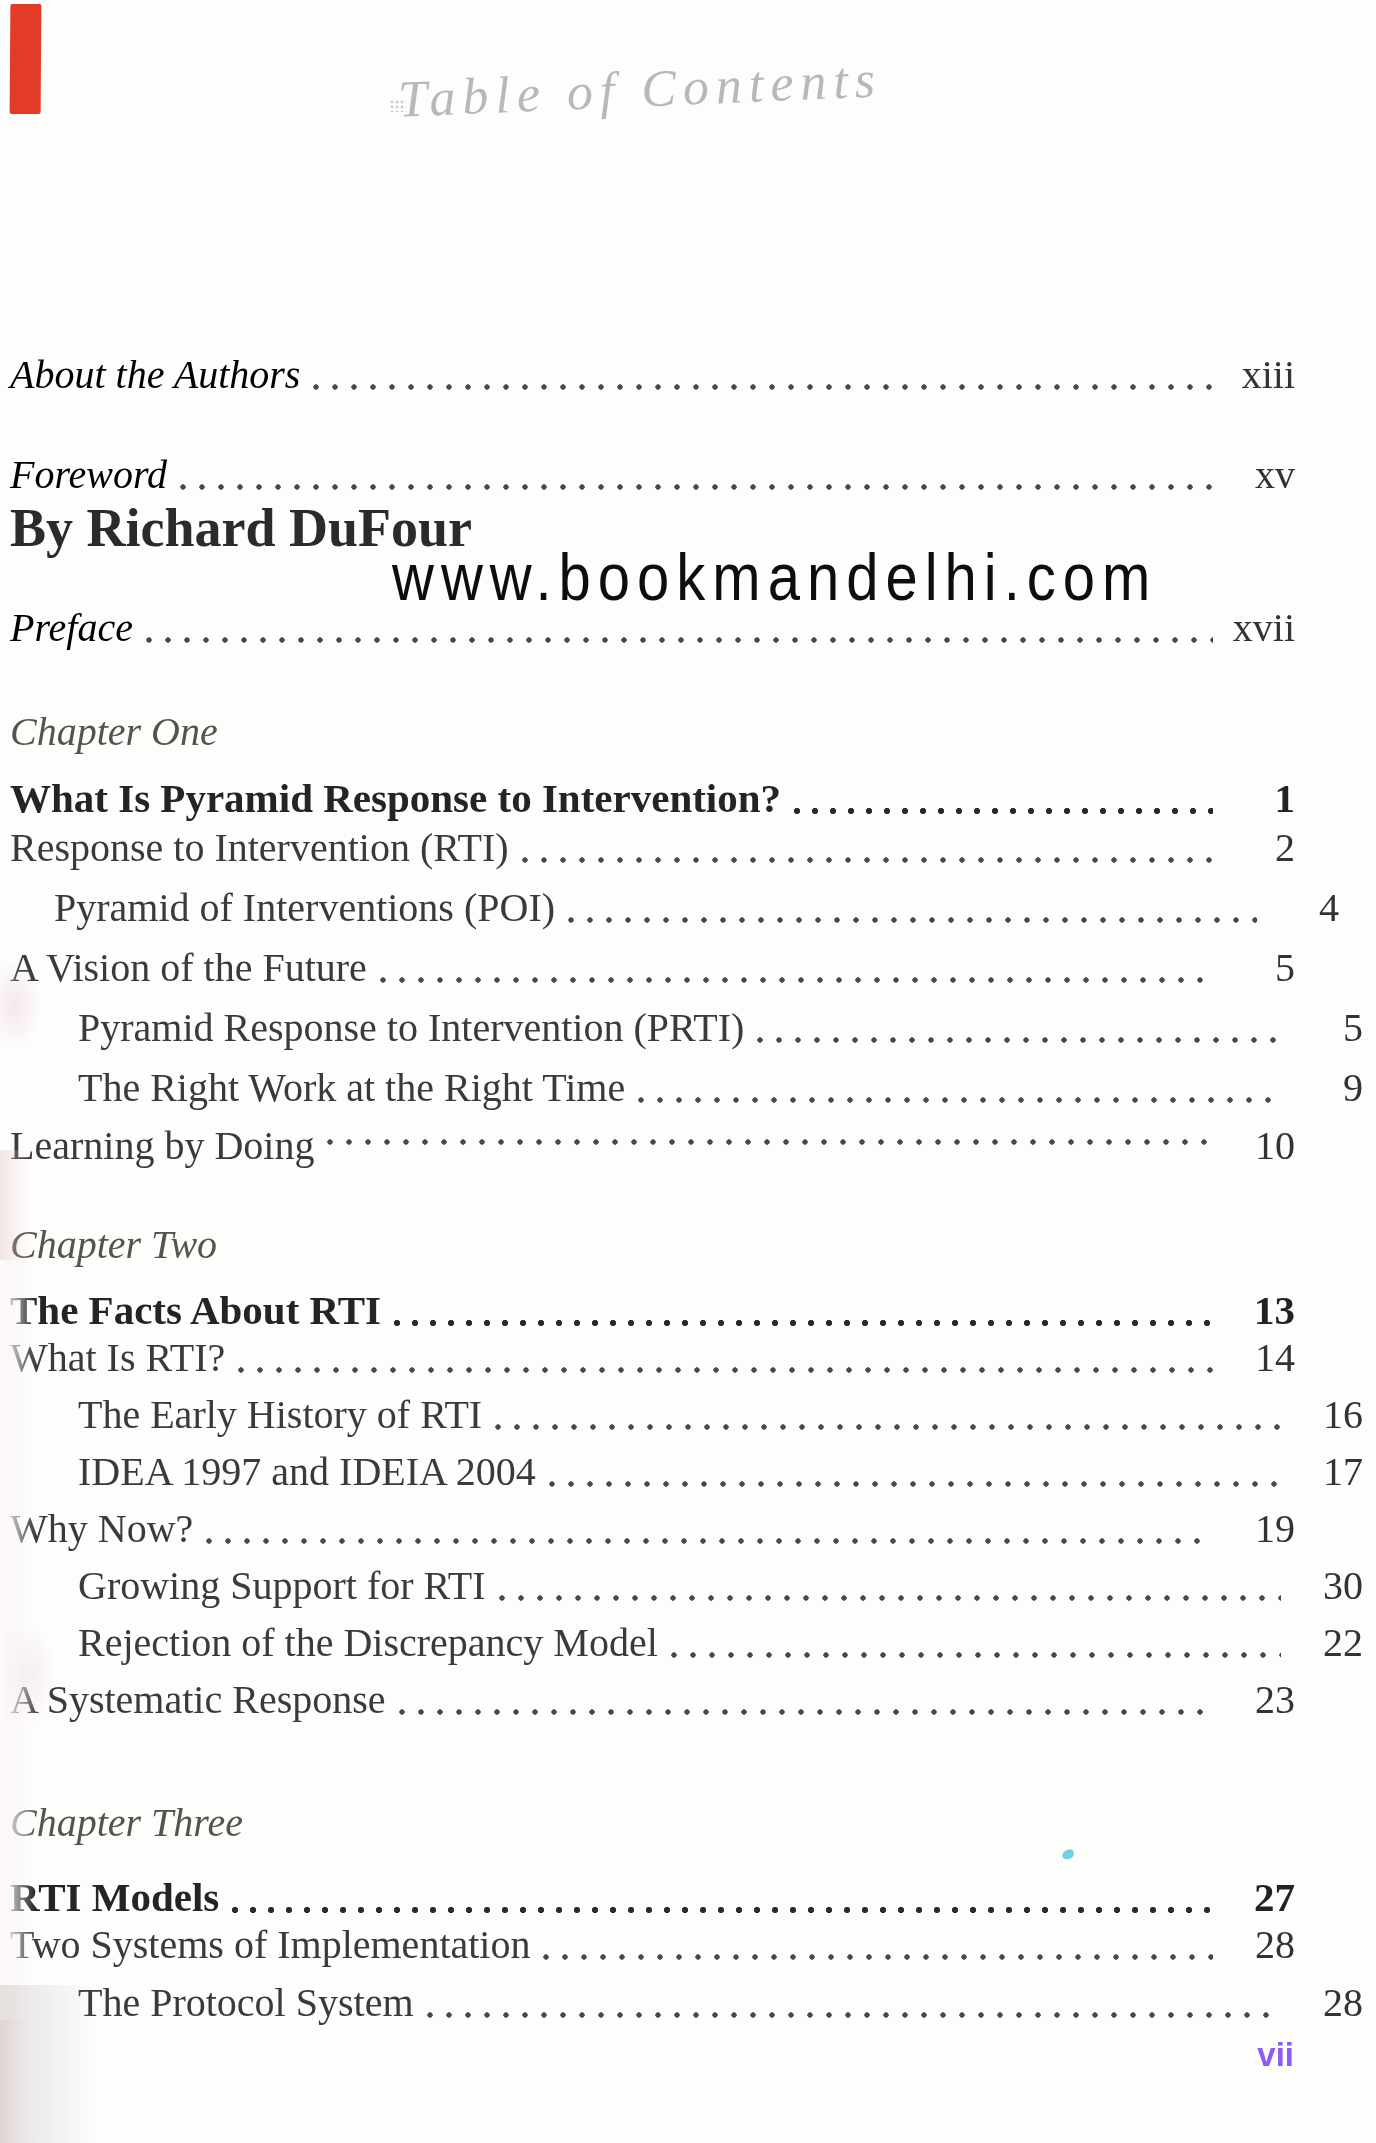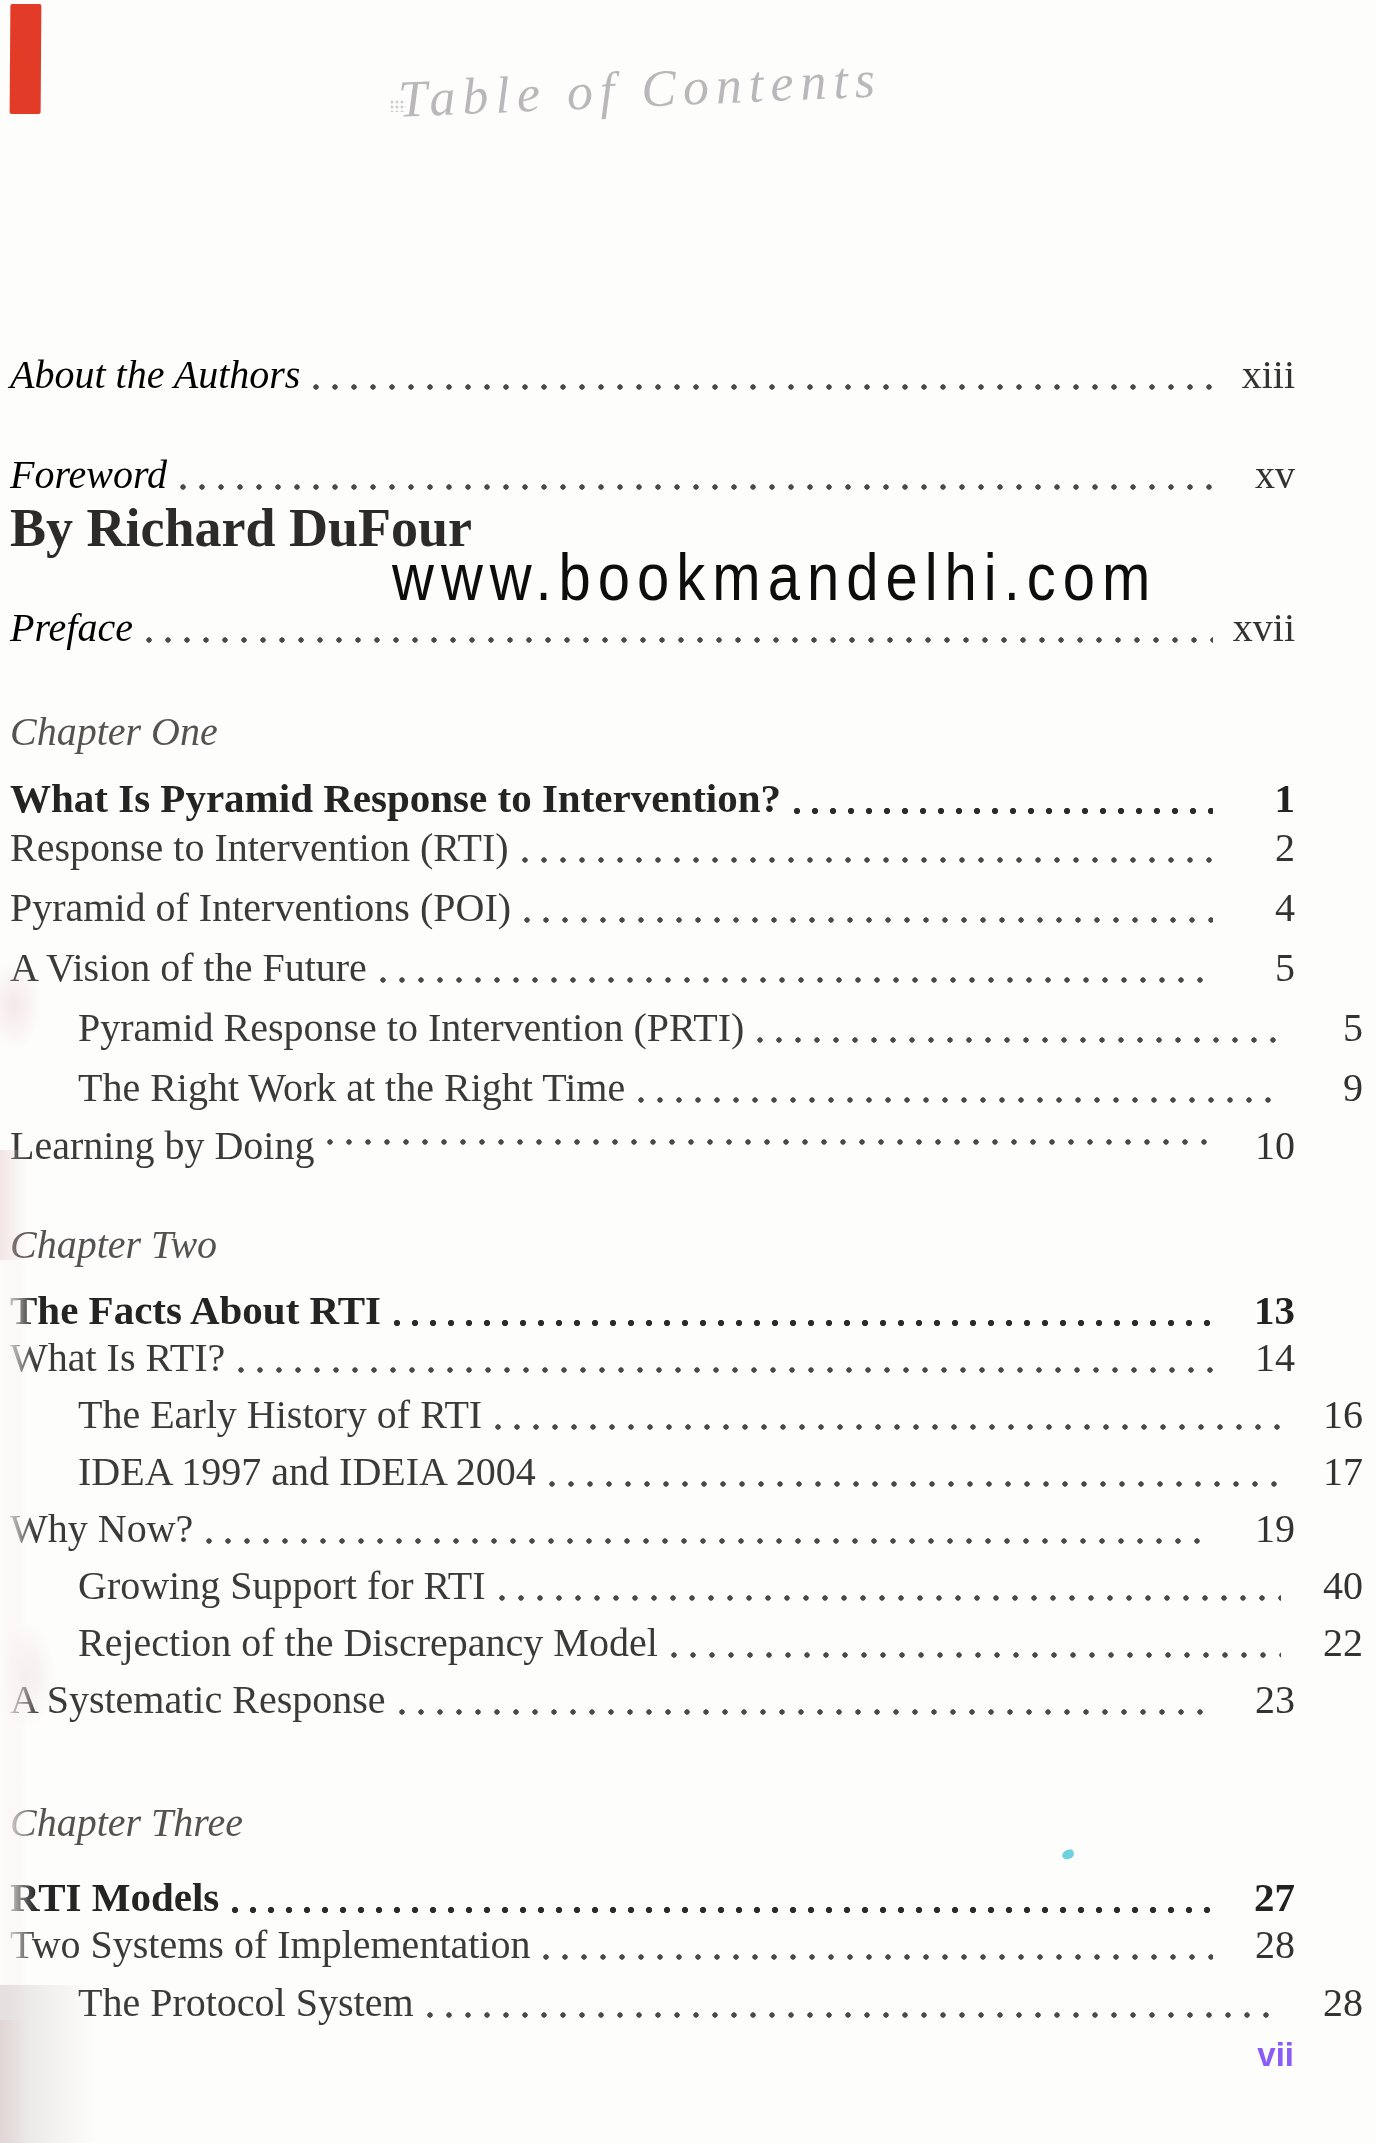--- a/index.html
+++ b/index.html
@@ -98,21 +98,21 @@
       <div class="row bold" style="top: 759px;">
         <span class="t">What Is Pyramid Response to Intervention?</span>
         <span class="leader"></span>
         <span class="pg">1</span>
       </div>
       <div class="row " style="top: 819px;">
         <span class="t">Response to Intervention (RTI)</span>
         <span class="leader"></span>
         <span class="pg">2</span>
       </div>
-      <div class="row " style="top: 879px;">
+      <div class="row " style="top: 879px; margin-left: 44px;">
         <span class="t">Pyramid of Interventions (POI)</span>
         <span class="leader"></span>
         <span class="pg">4</span>
       </div>
       <div class="row " style="top: 939px;">
         <span class="t">A Vision of the Future</span>
         <span class="leader"></span>
         <span class="pg">5</span>
       </div>
       <div class="row " style="top: 999px; padding-left: 68px;">
@@ -154,21 +154,21 @@
         <span class="pg">17</span>
       </div>
       <div class="row " style="top: 1500px;">
         <span class="t">Why Now?</span>
         <span class="leader"></span>
         <span class="pg">19</span>
       </div>
       <div class="row " style="top: 1557px; padding-left: 68px;">
         <span class="t">Growing Support for RTI</span>
         <span class="leader"></span>
-        <span class="pg">40</span>
+        <span class="pg">30</span>
       </div>
       <div class="row " style="top: 1614px; padding-left: 68px;">
         <span class="t">Rejection of the Discrepancy Model</span>
         <span class="leader"></span>
         <span class="pg">22</span>
       </div>
       <div class="row " style="top: 1671px;">
         <span class="t">A Systematic Response</span>
         <span class="leader"></span>
         <span class="pg">23</span>

